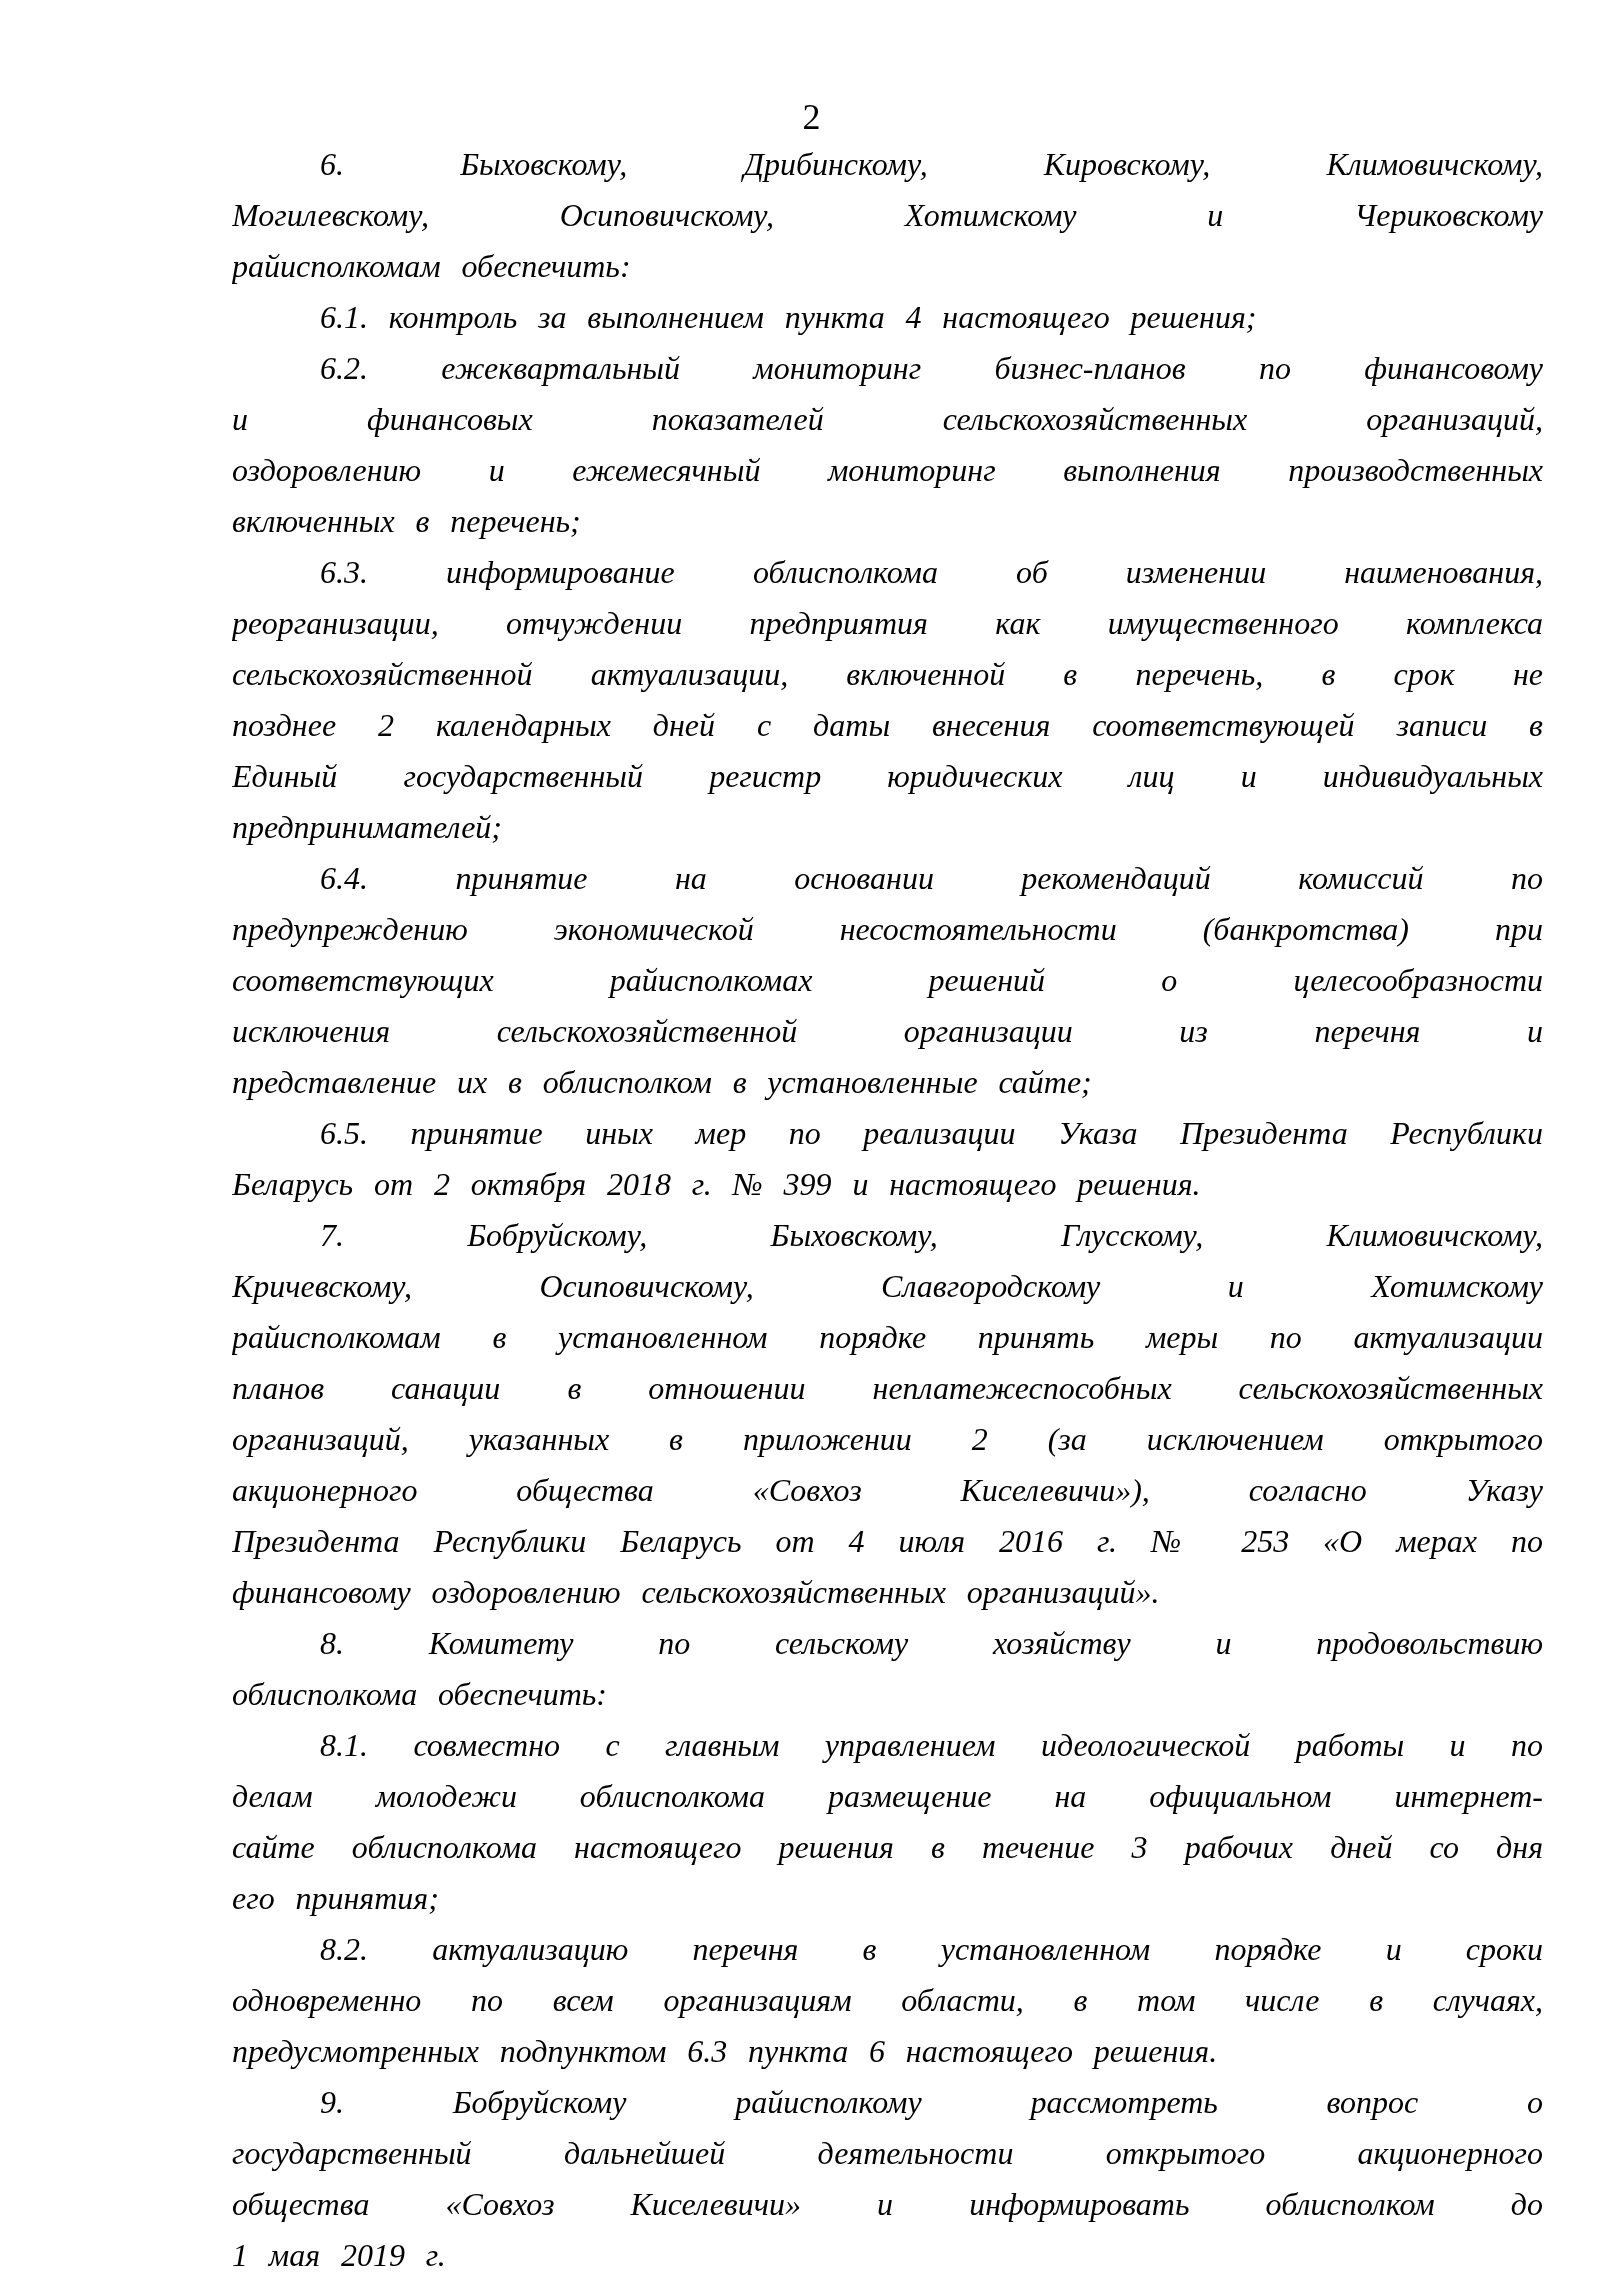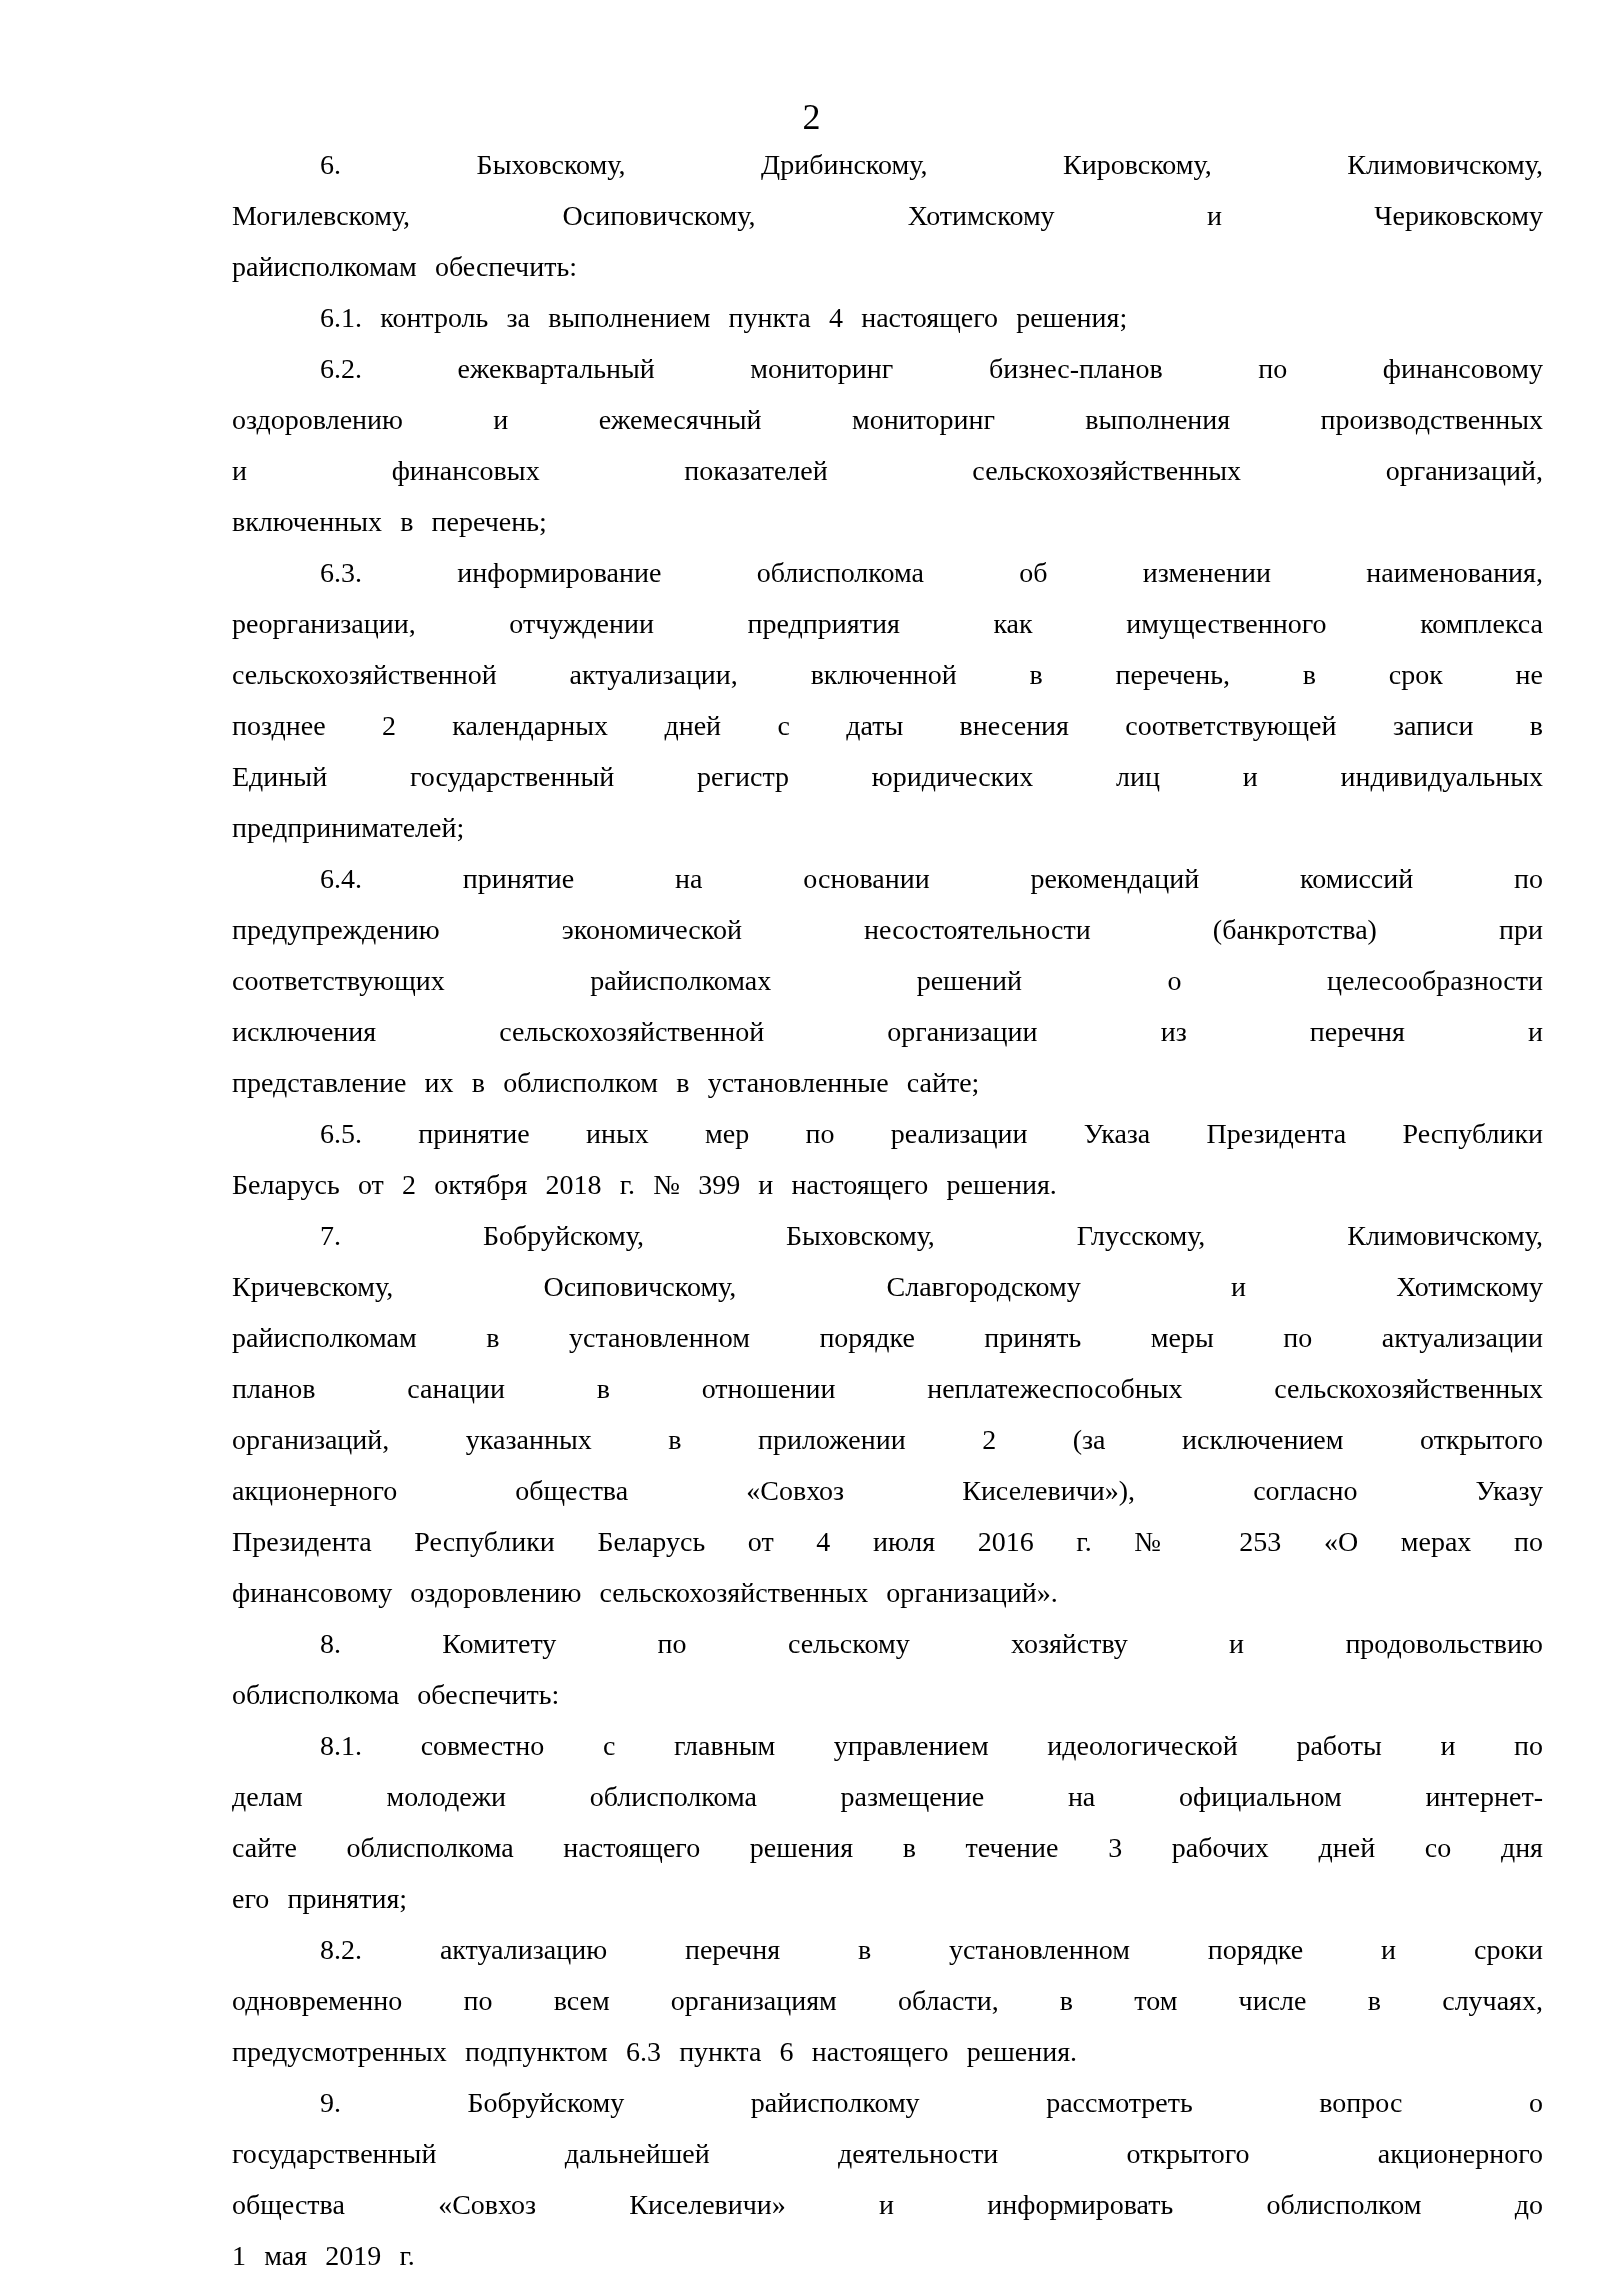--- a/index.html
+++ b/index.html
@@ -32,25 +32,26 @@
     top: 139px;
     width: 1311px;
   }
   .paragraph {
     margin: 0;
     padding: 0;
   }
   .line {
     height: 51px;
     line-height: 51px;
-    font-size: 28px;
+    font-size: 32px;
     overflow: hidden;
     text-align: justify;
     text-align-last: justify;
     white-space: normal;
+    font-style: italic;
   }
   .line.first {
     padding-left: 88px;
   }
   .line.last {
     text-align: left;
     text-align-last: left;
     word-spacing: 0.4em;
   }
 </style>
@@ -63,22 +64,22 @@
       <div class="paragraph">
         <div class="line first">6. Быховскому, Дрибинскому, Кировскому, Климовичскому,</div>
         <div class="line">Могилевскому, Осиповичскому, Хотимскому и Чериковскому</div>
         <div class="line last">райисполкомам обеспечить:</div>
       </div>
       <div class="paragraph">
         <div class="line first last">6.1. контроль за выполнением пункта 4 настоящего решения;</div>
       </div>
       <div class="paragraph">
         <div class="line first">6.2. ежеквартальный мониторинг бизнес-планов по финансовому</div>
+        <div class="line">и финансовых показателей сельскохозяйственных организаций,</div>
         <div class="line">оздоровлению и ежемесячный мониторинг выполнения производственных</div>
-        <div class="line">и финансовых показателей сельскохозяйственных организаций,</div>
         <div class="line last">включенных в перечень;</div>
       </div>
       <div class="paragraph">
         <div class="line first">6.3. информирование облисполкома об изменении наименования,</div>
         <div class="line">реорганизации, отчуждении предприятия как имущественного комплекса</div>
         <div class="line">сельскохозяйственной актуализации, включенной в перечень, в срок не</div>
         <div class="line">позднее 2 календарных дней с даты внесения соответствующей записи в</div>
         <div class="line">Единый государственный регистр юридических лиц и индивидуальных</div>
         <div class="line last">предпринимателей;</div>
       </div>

